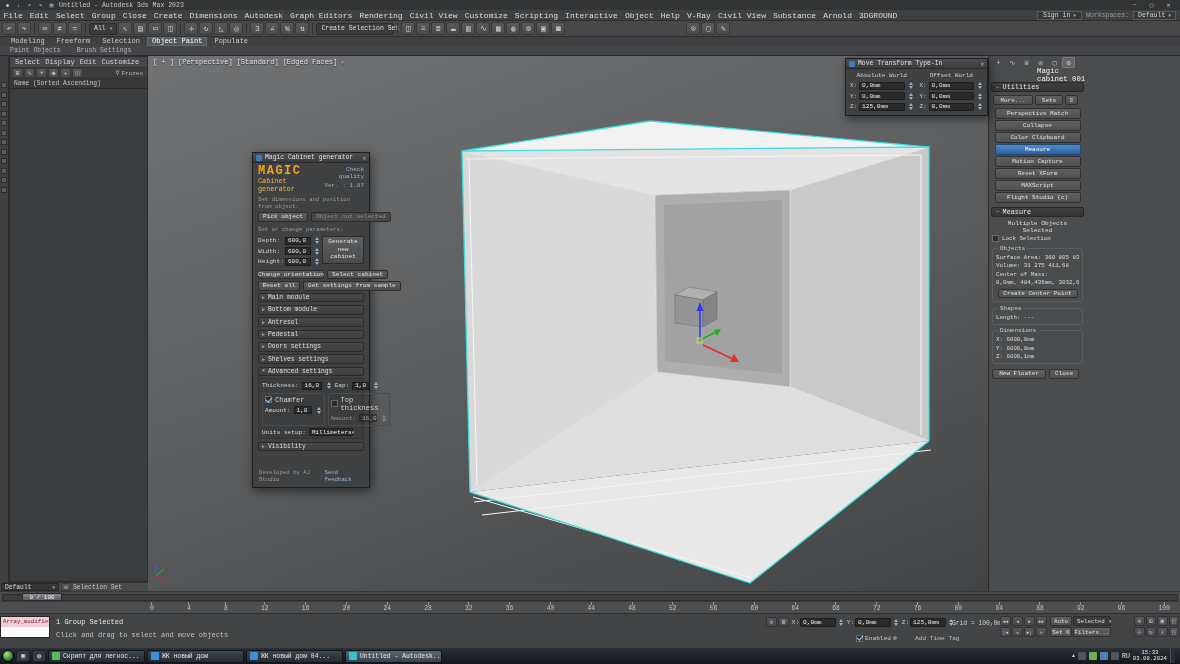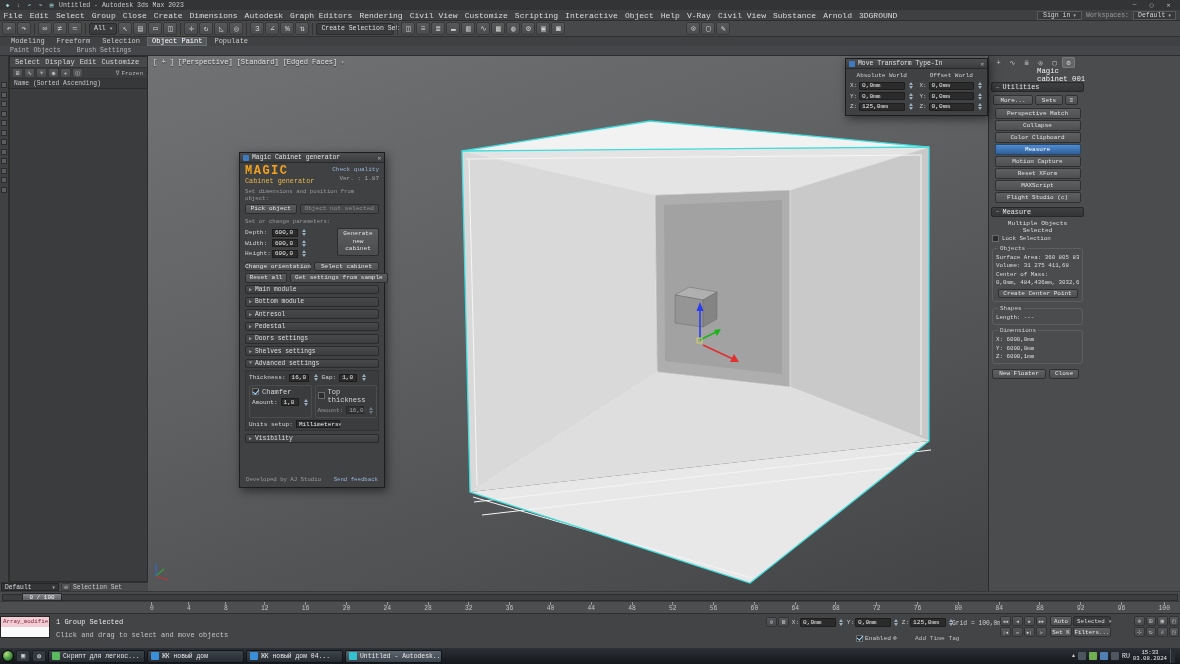--- a/index.html
+++ b/index.html
@@ -70,21 +70,21 @@
 
 .field{height:9px;background:#2b2b2b;border:1px solid #1e1e1e;border-radius:1px;display:flex;align-items:center;padding:0 2px;font-size:6.2px;color:#eaeaea;white-space:nowrap;}
 .spin{width:6px;height:9px;display:flex;flex-direction:column;justify-content:center;align-items:center;gap:1px;margin-left:1px;flex:none;}
 .spin::before{content:"";border-left:2.5px solid transparent;border-right:2.5px solid transparent;border-bottom:3px solid #9ab0c0;}
 .spin::after{content:"";border-left:2.5px solid transparent;border-right:2.5px solid transparent;border-top:3px solid #9ab0c0;}
 
 .dlg{background:#3f4143;border:1px solid #1d1d1d;box-shadow:2px 3px 9px rgba(0,0,0,.5);}
 .dlg-title{height:10px;background:linear-gradient(#4c4e50,#3a3c3e);display:flex;align-items:center;gap:3px;padding:0 3px;font-size:6.4px;color:#e0e0e0;border-bottom:1px solid #292929;}
 .dlg-ico{width:6px;height:6px;background:#3d7ac2;border-radius:1px;flex:none;}
 .dlg-close{margin-left:auto;color:#bbb;font-size:6px;}
-.magic{left:239px;top:152px;width:146px;height:336px;display:flex;flex-direction:column;}
+.magic{left:252px;top:152px;width:118px;height:336px;display:flex;flex-direction:column;}
 .magic-body{flex:1;padding:3px 5px 2px;display:flex;flex-direction:column;}
 .brand-row{display:flex;}
 .brand-magic{font-size:12px;font-weight:bold;color:#f5a31a;letter-spacing:1.5px;line-height:11px;}
 .brand-sub{font-size:6.8px;color:#e8b84b;}
 .brand-right{margin-left:auto;text-align:right;}
 .check-quality{font-size:6px;color:#9ab4d8;}
 .ver{font-size:6px;color:#a8a8a8;margin-top:2px;}
 .sec-label{font-size:5.7px;color:#9a9a9a;margin:3px 0 1px;}
 .m-row{display:flex;align-items:center;gap:3px;margin:1px 0;}
 .m-btn{background:linear-gradient(#5b5d5f,#4a4c4e);border:1px solid #2d2d2d;border-radius:2px;height:9.5px;display:flex;align-items:center;justify-content:center;font-size:6.1px;color:#e0e0e0;padding:0 4px;white-space:nowrap;}

